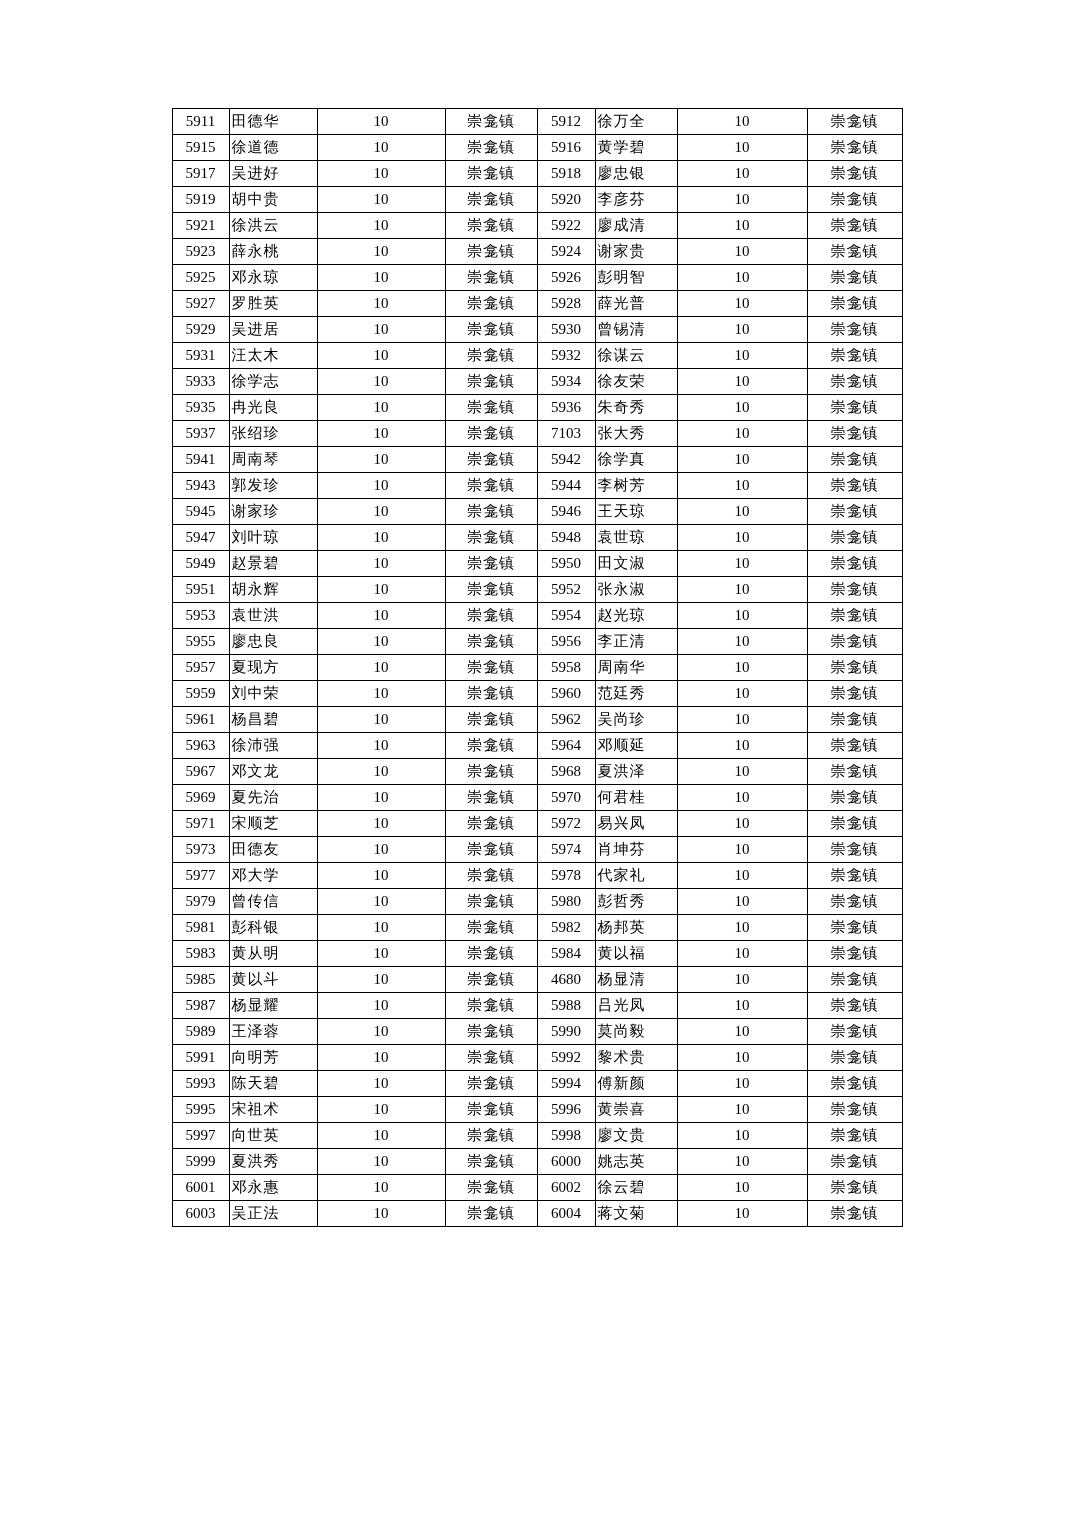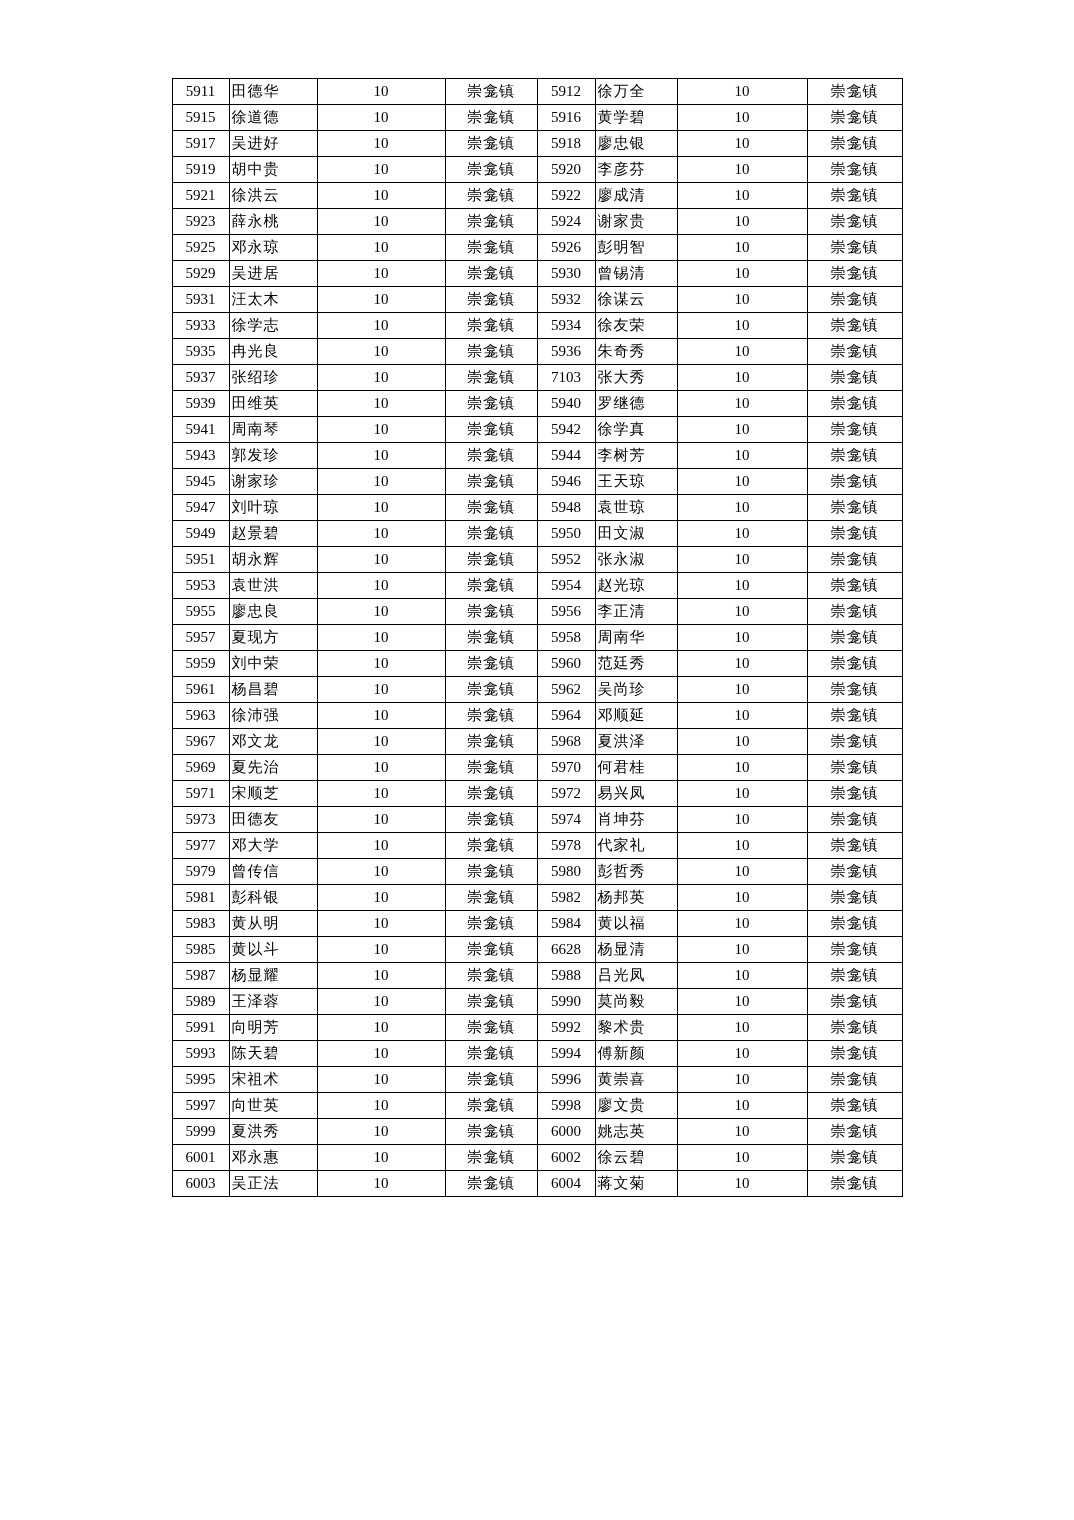--- a/index.html
+++ b/index.html
@@ -19,21 +19,21 @@
     top: 0;
     left: 0;
     width: 1074px;
     height: 1520px;
     background: #ffffff;
   }
   table.roster {
     border-collapse: collapse;
     table-layout: fixed;
     width: 730px;
-    margin: 78px auto 0 auto;
+    margin: 108px auto 0 auto;
   }
   table.roster td {
     border: 1px solid #000000;
     height: 25px;
     font-size: 15px;
     line-height: 1;
     padding: 0 2px;
     overflow: hidden;
     white-space: nowrap;
   }
@@ -122,20 +122,30 @@
           <td class="cell-id">5925</td>
           <td class="cell-name">邓永琼</td>
           <td class="cell-amount">10</td>
           <td class="cell-town">崇龛镇</td>
           <td class="cell-id">5926</td>
           <td class="cell-name">彭明智</td>
           <td class="cell-amount">10</td>
           <td class="cell-town">崇龛镇</td>
         </tr>
         <tr>
+          <td class="cell-id">5927</td>
+          <td class="cell-name">罗胜英</td>
+          <td class="cell-amount">10</td>
+          <td class="cell-town">崇龛镇</td>
+          <td class="cell-id">5928</td>
+          <td class="cell-name">薛光普</td>
+          <td class="cell-amount">10</td>
+          <td class="cell-town">崇龛镇</td>
+        </tr>
+        <tr>
           <td class="cell-id">5929</td>
           <td class="cell-name">吴进居</td>
           <td class="cell-amount">10</td>
           <td class="cell-town">崇龛镇</td>
           <td class="cell-id">5930</td>
           <td class="cell-name">曾锡清</td>
           <td class="cell-amount">10</td>
           <td class="cell-town">崇龛镇</td>
         </tr>
         <tr>
@@ -172,30 +182,20 @@
           <td class="cell-id">5937</td>
           <td class="cell-name">张绍珍</td>
           <td class="cell-amount">10</td>
           <td class="cell-town">崇龛镇</td>
           <td class="cell-id">7103</td>
           <td class="cell-name">张大秀</td>
           <td class="cell-amount">10</td>
           <td class="cell-town">崇龛镇</td>
         </tr>
         <tr>
-          <td class="cell-id">5939</td>
-          <td class="cell-name">田维英</td>
-          <td class="cell-amount">10</td>
-          <td class="cell-town">崇龛镇</td>
-          <td class="cell-id">5940</td>
-          <td class="cell-name">罗继德</td>
-          <td class="cell-amount">10</td>
-          <td class="cell-town">崇龛镇</td>
-        </tr>
-        <tr>
           <td class="cell-id">5941</td>
           <td class="cell-name">周南琴</td>
           <td class="cell-amount">10</td>
           <td class="cell-town">崇龛镇</td>
           <td class="cell-id">5942</td>
           <td class="cell-name">徐学真</td>
           <td class="cell-amount">10</td>
           <td class="cell-town">崇龛镇</td>
         </tr>
         <tr>
@@ -386,21 +386,21 @@
           <td class="cell-id">5984</td>
           <td class="cell-name">黄以福</td>
           <td class="cell-amount">10</td>
           <td class="cell-town">崇龛镇</td>
         </tr>
         <tr>
           <td class="cell-id">5985</td>
           <td class="cell-name">黄以斗</td>
           <td class="cell-amount">10</td>
           <td class="cell-town">崇龛镇</td>
-          <td class="cell-id">6628</td>
+          <td class="cell-id">4680</td>
           <td class="cell-name">杨显清</td>
           <td class="cell-amount">10</td>
           <td class="cell-town">崇龛镇</td>
         </tr>
         <tr>
           <td class="cell-id">5987</td>
           <td class="cell-name">杨显耀</td>
           <td class="cell-amount">10</td>
           <td class="cell-town">崇龛镇</td>
           <td class="cell-id">5988</td>

